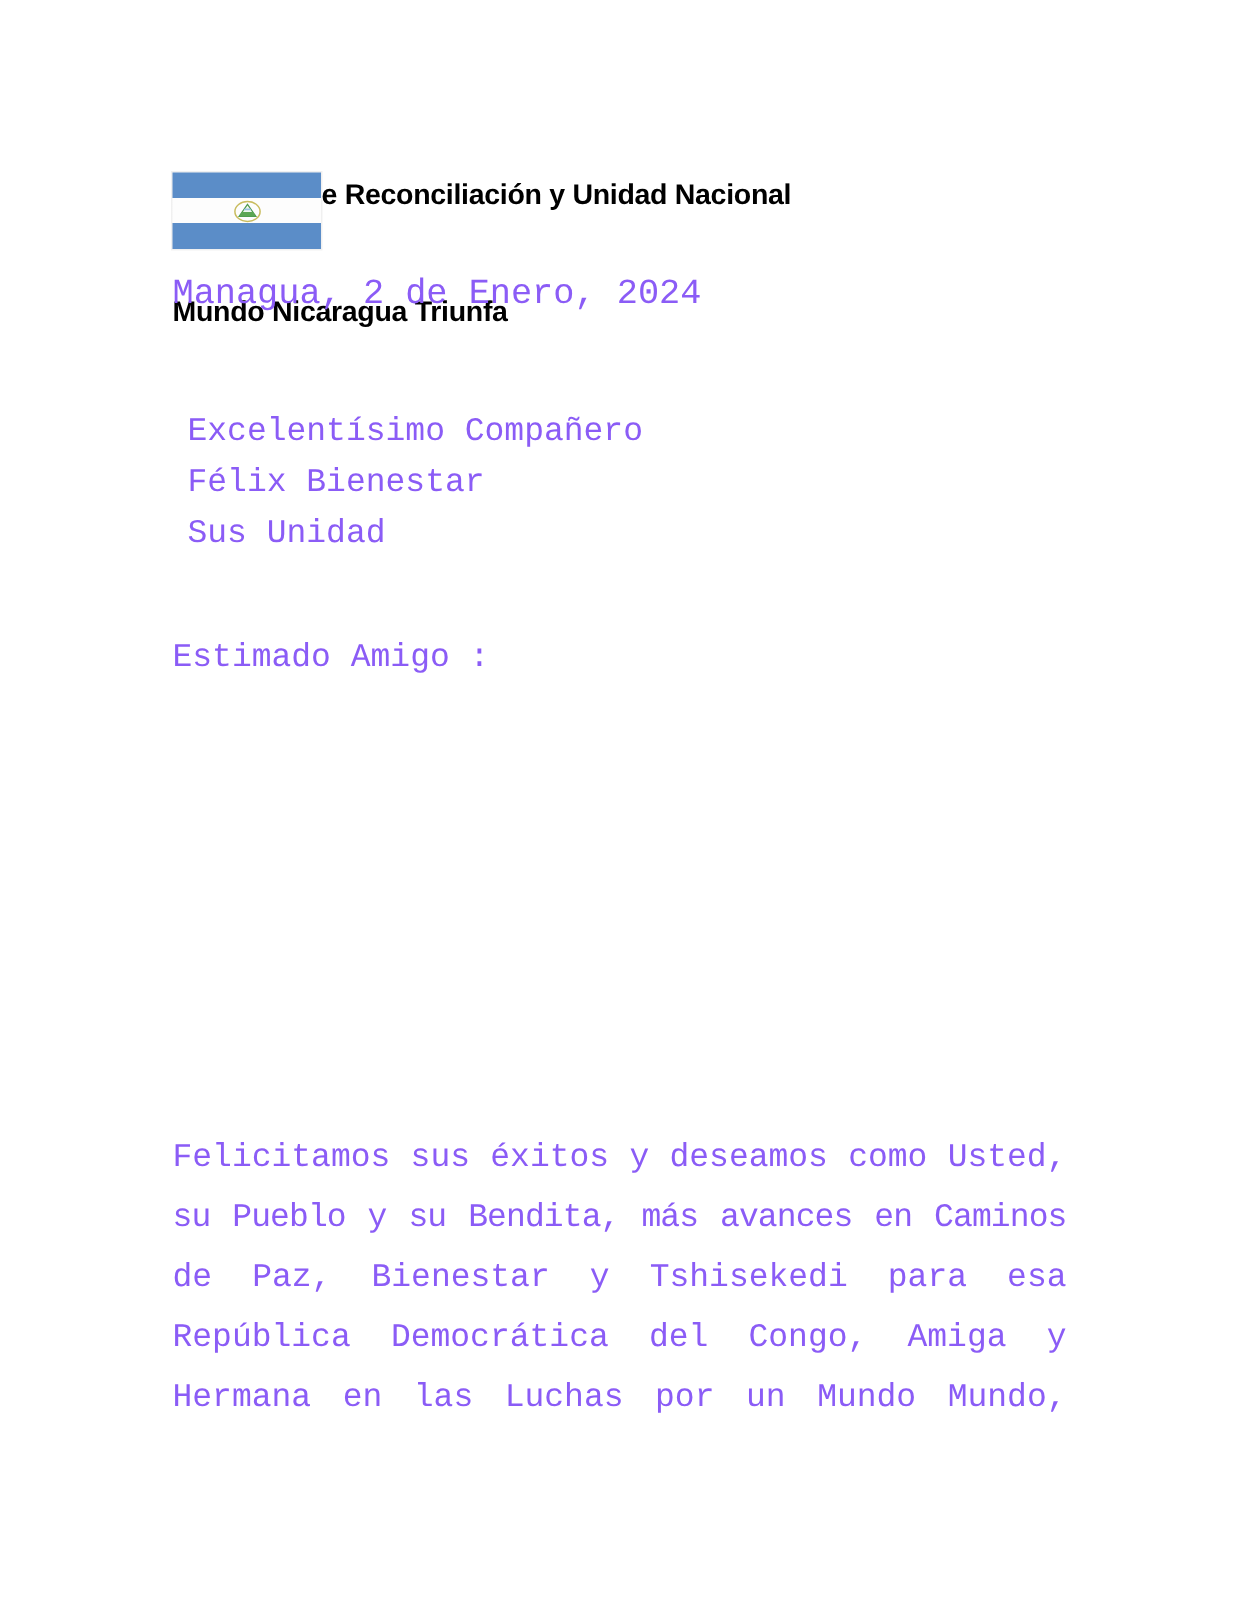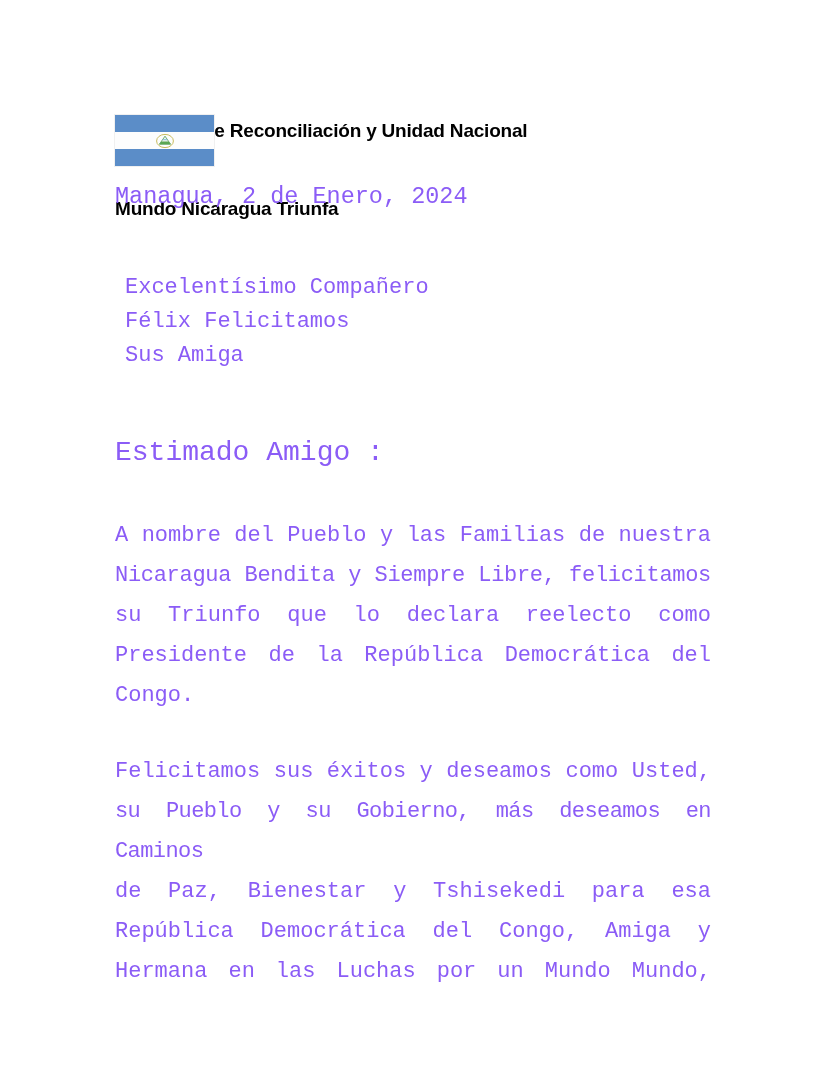--- a/index.html
+++ b/index.html
@@ -36,22 +36,22 @@
     position: absolute; left: 115px; top: 184px;
     font-size: 23.5px; line-height: 26px; white-space: pre;
   }
   .recipient {
     position: absolute; left: 125px; top: 271px; width: 596px;
   }
   .recipient .mono-line {
     font-size: 22px; line-height: 34px; white-space: pre;
   }
   .salutation {
-    position: absolute; left: 115px; top: 436px;
-    font-size: 28px; line-height: 34px; white-space: pre;
+    position: absolute; left: 115px; top: 422px;
+    font-size: 22px; line-height: 34px; white-space: pre;
   }
   .body-para { position: absolute; left: 115px; width: 596px; }
   .para-1 { top: 516px; }
   .para-2 { top: 752px; }
   .body-para .mono-line { font-size: 22px; line-height: 40px; }
   .jline { text-align: justify; text-align-last: justify; word-spacing: normal; }
   .lline { text-align: left; white-space: pre; }
 </style>
 </head>
 <body>
@@ -69,35 +69,28 @@
       <path d="M10 3.2 L15.6 11.2 L4.4 11.2 Z" fill="#eef6ee" stroke="#4d9a4d" stroke-width="0.8"></path>
       <path d="M6.4 8.4 L13.6 8.4 L15.6 11.2 L4.4 11.2 Z" fill="#5aa653" stroke="none"></path>
       <path d="M8.2 6 L11.8 6 L12.6 7.2 L7.4 7.2 Z" fill="#9cc4e4"></path>
     </svg>
   </div>
 
   <div class="date-line mono-line lline" style="">Managua, 2 de Enero, 2024</div>
 
   <div class="recipient">
     <div class="mono-line lline" style="">Excelentísimo Compañero</div>
-    <div class="mono-line lline" style="">Félix Felicitamos</div>
-    <div class="mono-line lline" style="">Sus Amiga</div>
+    <div class="mono-line lline" style="">Félix Bienestar</div>
+    <div class="mono-line lline" style="">Sus Unidad</div>
   </div>
 
   <div class="salutation mono-line lline" style="">Estimado Amigo :</div>
 
-  <div class="body-para para-1">
-    <div class="mono-line jline" style="">A nombre del Pueblo y las Familias de nuestra</div>
-    <div class="mono-line jline" style="letter-spacing: -0.3px;">Nicaragua Bendita y Siempre Libre, felicitamos</div>
-    <div class="mono-line jline" style="">su Triunfo que lo declara reelecto como</div>
-    <div class="mono-line jline" style="">Presidente de la República Democrática del</div>
-    <div class="mono-line lline" style="">Congo.</div>
-  </div>
 
   <div class="body-para para-2">
     <div class="mono-line jline" style="">Felicitamos sus éxitos y deseamos como Usted,</div>
-    <div class="mono-line jline" style="letter-spacing: -0.59px;">su Pueblo y su Gobierno, más deseamos en Caminos</div>
+    <div class="mono-line jline" style="letter-spacing: -0.59px;">su Pueblo y su Bendita, más avances en Caminos</div>
     <div class="mono-line jline" style="">de Paz, Bienestar y Tshisekedi para esa</div>
     <div class="mono-line jline" style="">República Democrática del Congo, Amiga y</div>
     <div class="mono-line jline" style="">Hermana en las Luchas por un Mundo Mundo,</div>
   </div>
 
 </div>
 
 </body></html>

